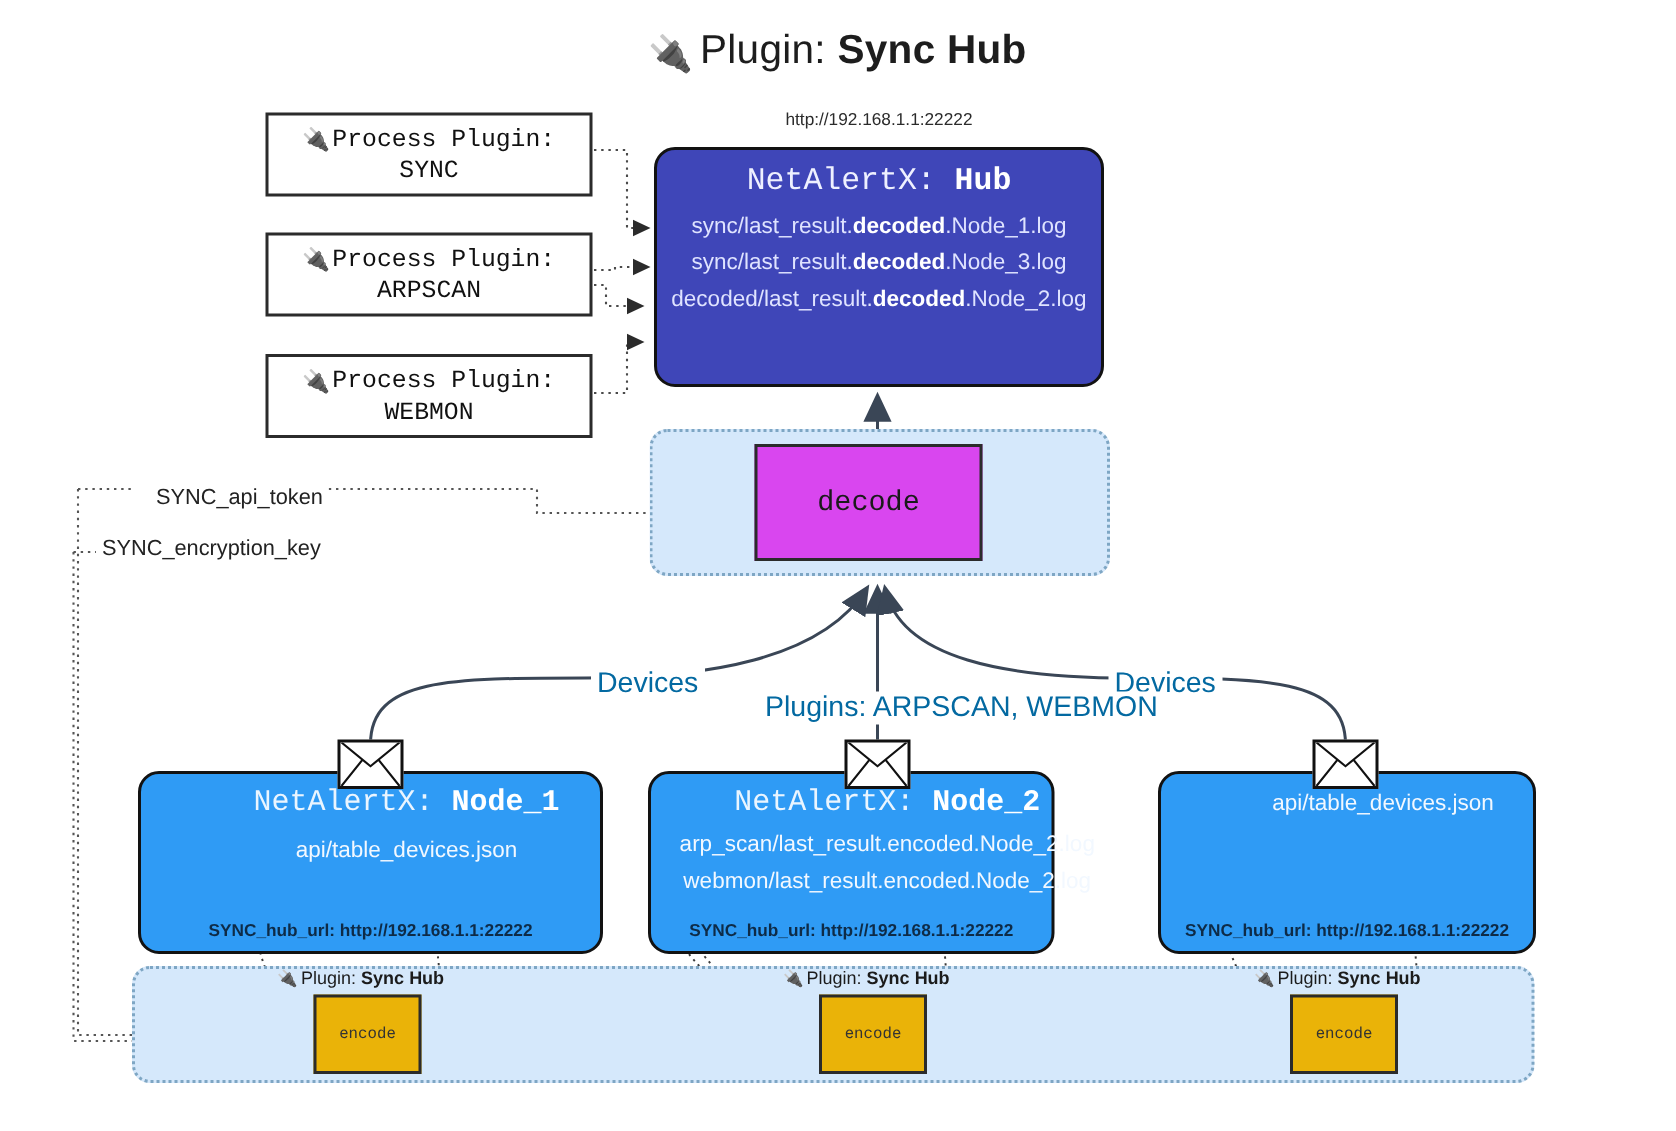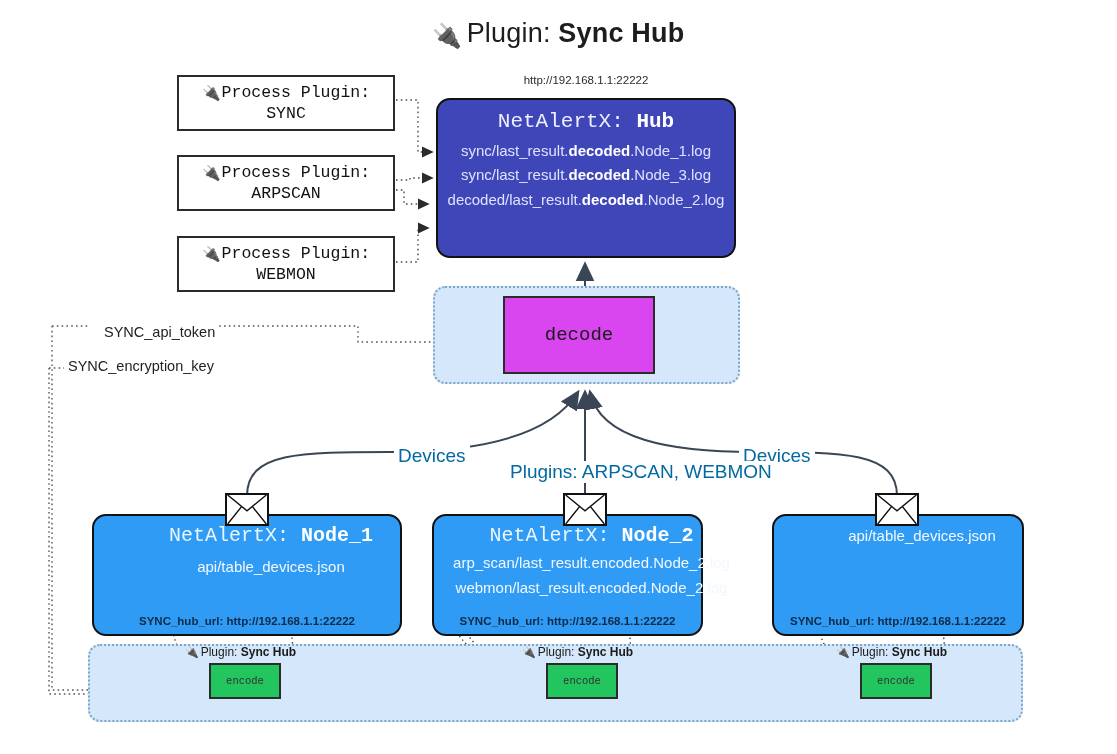--- a/index.html
+++ b/index.html
@@ -56,21 +56,21 @@
   .node .nurl{position:absolute;bottom:7px;left:0;width:100%;text-align:center;
               font-size:11.5px;font-weight:bold;color:#0e2b47;white-space:nowrap;}
 
   
   .env{position:absolute;width:44px;height:33px;background:#fff;border:2px solid #111;box-sizing:border-box;}
   .env svg{display:block;width:100%;height:100%;}
 
   
   .encpanel{position:absolute;left:88px;top:644px;width:935px;height:78px;background:#d5e8fb;
             border:2px dotted #7ea6c4;border-radius:12px;box-sizing:border-box;}
-  .encbox{position:absolute;width:72px;height:36px;background:#22c55e;border:2px solid #2b2b2b;
+  .encbox{position:absolute;width:72px;height:53px;background:#eab308;border:2px solid #2b2b2b;
           box-sizing:border-box;display:flex;align-items:center;justify-content:center;
           font-family:"Liberation Mono",monospace;font-size:10.5px;color:#333;}
   .enclbl{position:absolute;font-size:12px;color:#1b1b1b;white-space:nowrap;}
   .enclbl b{font-weight:bold;}
   .enclbl .plug{font-size:11px;margin-right:2px;}
 </style>
 </head>
 <body>
 
 <div id="canvas">

